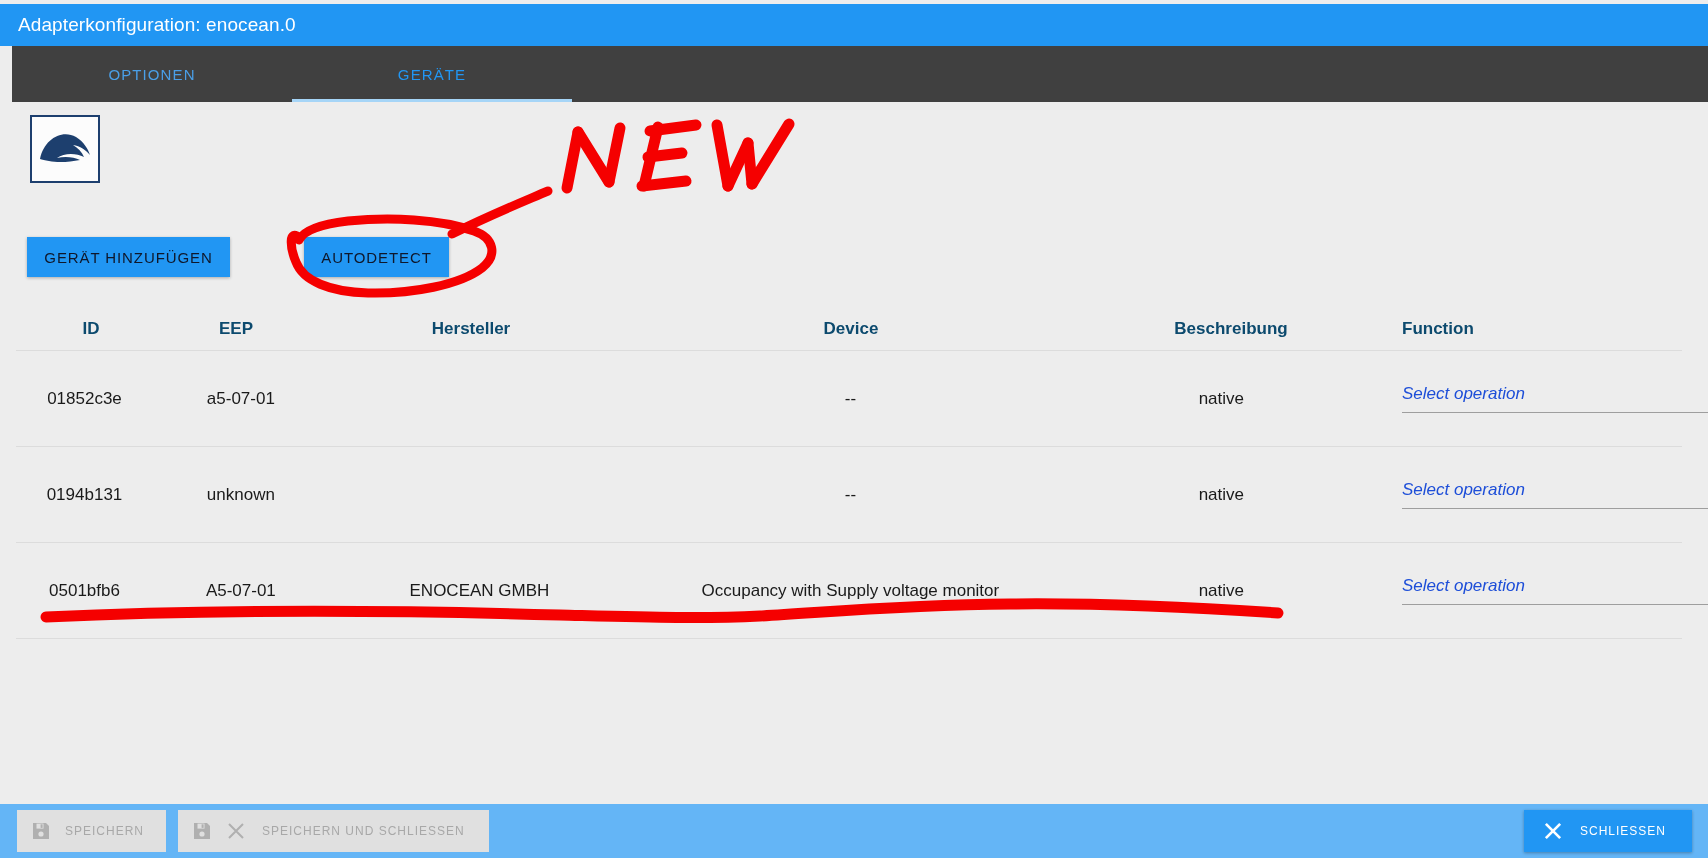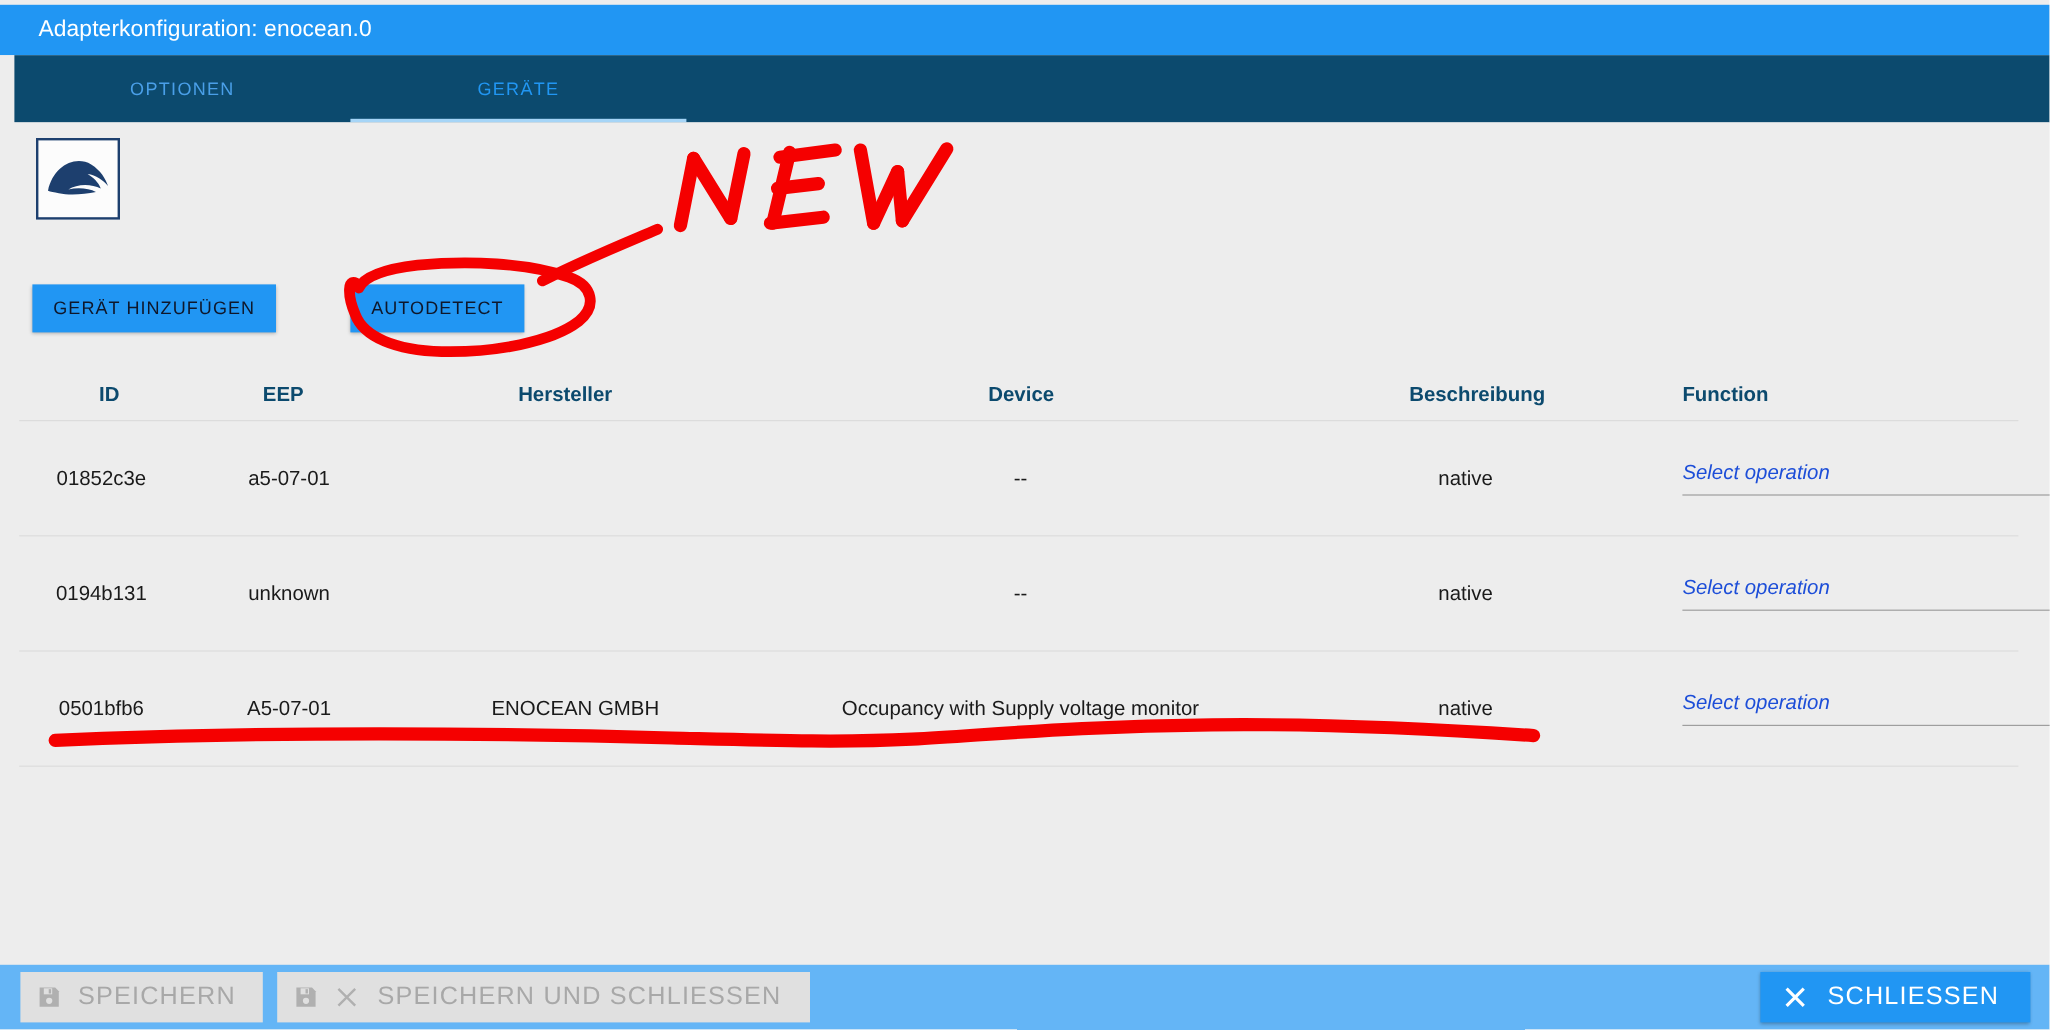--- a/index.html
+++ b/index.html
@@ -18,34 +18,34 @@
   
   .titlebar {
     position: absolute; left: 0; top: 4px;
     width: 1708px; height: 42px;
     background: #2196f3;
     display: flex; align-items: center;
   }
   .titlebar .title {
     color: #ffffff;
     font-size: 19px;
-    padding-left: 32px;
+    padding-left: 18px;
     letter-spacing: .1px;
     white-space: nowrap;
   }
   .title-left-gap {
     position: absolute; left: 0; top: 46px;
     width: 12px; height: 56px; background: #ededed;
   }
 
   
   .tabbar {
     position: absolute; left: 12px; top: 46px;
     width: 1696px; height: 56px;
-    background: #0c4a6e;
+    background: #404040;
     display: flex; align-items: stretch;
   }
   .tab {
     width: 280px;
     display: flex; align-items: center; justify-content: center;
     position: relative;
     color: #4a9fe8;
     font-size: 15px;
     letter-spacing: 1.1px;
     cursor: pointer;
@@ -84,21 +84,21 @@
     color: #0f172a;
     border: none;
     height: 40px;
     font-size: 15px;
     letter-spacing: .9px;
     font-family: "Liberation Sans", sans-serif;
     box-shadow: 0 1px 3px rgba(0,0,0,.28);
     cursor: pointer;
   }
   #btn-add { left: 27px; top: 0; width: 203px; }
-  #btn-auto { left: 292px; top: 0; width: 145px; }
+  #btn-auto { left: 304px; top: 0; width: 145px; }
 
   
   .table {
     position: absolute; left: 16px; top: 205px;
     width: 1666px;
   }
   .trow {
     display: flex; align-items: center;
     border-bottom: 1px solid #dcdcdc;
   }
@@ -127,21 +127,21 @@
     position: absolute; left: 0; bottom: 0;
     width: 1708px; height: 54px;
     background: #64b5f6;
     display: flex; align-items: center;
   }
   .fbtn {
     height: 42px;
     display: inline-flex; align-items: center;
     border: none;
     font-family: "Liberation Sans", sans-serif;
-    font-size: 21px;
+    font-size: 12px;
     letter-spacing: 1px;
     cursor: pointer;
   }
   .fbtn.disabled {
     background: #e0e0e0;
     color: #a8a8a8;
     cursor: default;
   }
   .fbtn.primary {
     background: #2196f3;

